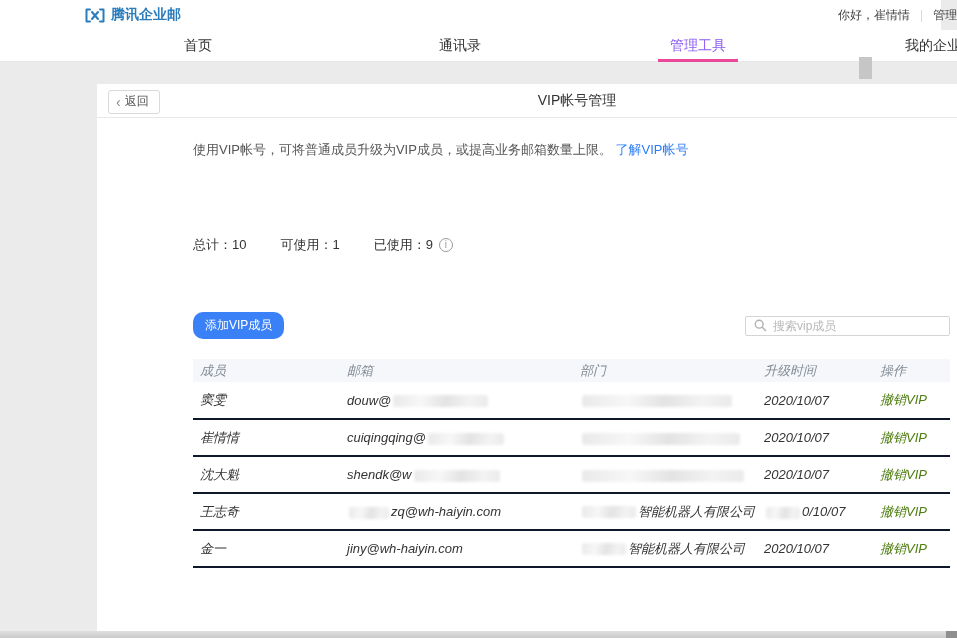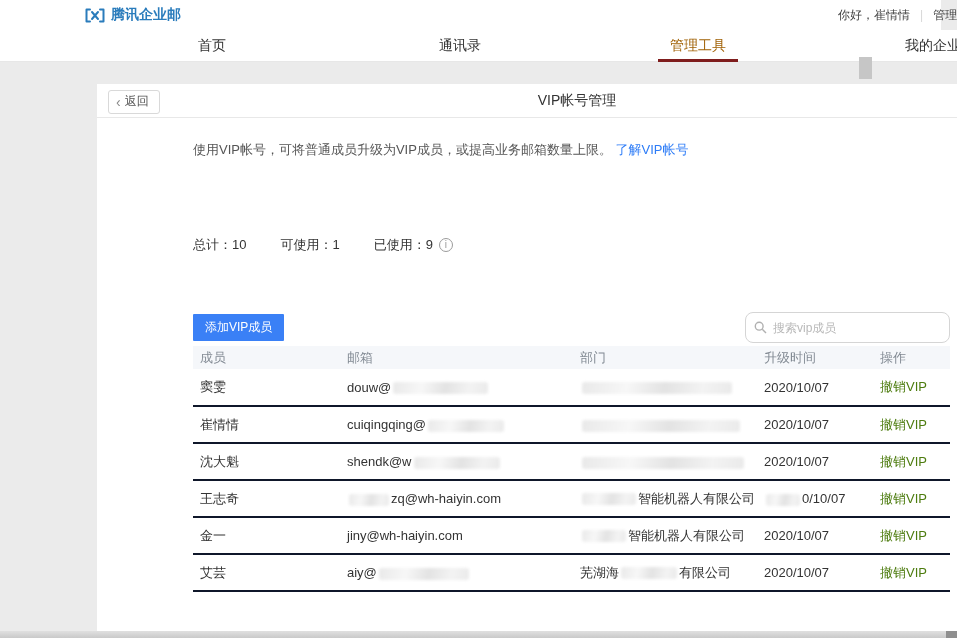--- a/index.html
+++ b/index.html
@@ -26,22 +26,22 @@
   .topbar-right a { color: #444; text-decoration: none; }
 
   
   .nav {
     position: absolute; top: 30px; left: 0; right: 0; height: 32px;
     background: #fff; border-bottom: 1px solid #e7e7e7;
   }
   .tab { position: absolute; top: 0; height: 32px; line-height: 30px;
          padding: 0 12px; font-size: 14px; color: #333; cursor: pointer;
          white-space: nowrap; }
-  .tab.active { color: #a16207; border-bottom: 3px solid #7f1d1d; }
-  .tab-home { left: 186px; }
+  .tab.active { color: #8b5cf6; border-bottom: 3px solid #ec4899; }
+  .tab-home { left: 172px; }
   .tab-contacts { left: 427px; }
   .tab-tools { left: 658px; }
   .tab-company { left: 893px; }
 
   
   .thumb-a { position: absolute; left: 859px; top: 57px; width: 13px; height: 22px; background: #c6c6c6; }
   .thumb-b { position: absolute; left: 859px; top: 84px; width: 13px; height: 22px; background: #dedede; }
 
   
   .card { position: absolute; left: 97px; top: 84px; right: -100px; bottom: 7px;
@@ -58,30 +58,30 @@
   .desc { margin-top: 23px; font-size: 13px; color: #555; }
   .desc a { color: #2d7cf7; text-decoration: none; }
 
   .stats { margin-top: 77px; font-size: 13px; color: #333; display: flex; align-items: center; }
   .stat { margin-right: 34px; }
   .info-icon { display: inline-block; width: 14px; height: 14px; border: 1px solid #9b9b9b;
           border-radius: 50%; color: #9b9b9b; font-size: 10px; line-height: 12px;
           text-align: center; margin-left: 6px; font-style: normal; cursor: pointer; }
 
   .toolbar { margin-top: 58px; display: flex; justify-content: space-between; align-items: center; }
-  .add-btn { background: #3a80f6; color: #fff; border: none; border-radius: 1px;
+  .add-btn { background: #3a80f6; color: #fff; border: none; border-radius: 10px;
           padding: 5px 12px; font-size: 12px; cursor: pointer; }
-  .search-box { width: 205px; height: 31px; border: 1px solid #d5d5d5; border-radius: 8px;
+  .search-box { width: 205px; height: 20px; border: 1px solid #d5d5d5; border-radius: 2px;
           display: flex; align-items: center; padding: 0 8px; gap: 6px; background: #fff; }
   .search-box input { border: none; outline: none; flex: 1; font-size: 12px;
           font-family: "Liberation Sans", sans-serif; color: #333; min-width: 0; }
   .search-box input::placeholder { color: #b9b9b9; }
 
   
-  table.vip { margin-top: 3px; width: 757px; border-collapse: collapse; table-layout: fixed; }
+  table.vip { margin-top: 20px; width: 757px; border-collapse: collapse; table-layout: fixed; font-style: italic; }
   table.vip col.c1 { width: 147px; } table.vip col.c2 { width: 233px; }
   table.vip col.c3 { width: 184px; } table.vip col.c4 { width: 116px; }
   table.vip col.c5 { width: 77px; }
   table.vip thead th { background: #f5f7fa; font-weight: normal; color: #828a93;
           font-size: 13px; text-align: left; height: 23px; padding-left: 7px; }
   table.vip tbody td { height: 37px; border-bottom: 2px solid #0f172a;
           font-size: 13px; color: #333; padding-left: 7px; white-space: nowrap;
           overflow: hidden; }
   table.vip a.revoke { color: #4d7c0f; text-decoration: none; cursor: pointer; }
 
@@ -215,26 +215,19 @@
           <td><span class="smudge" style="width:34px"></span><span>0/10/07</span></td>
           <td><a class="revoke">撤销VIP</a></td>
         </tr>
         <tr>
           <td><span>金一</span></td>
           <td><span>jiny@wh-haiyin.com</span><span></span></td>
           <td><span></span><span class="smudge" style="width:44px"></span><span>智能机器人有限公司</span></td>
           <td><span>2020/10/07</span></td>
           <td><a class="revoke">撤销VIP</a></td>
         </tr>
-        <tr>
-          <td><span>艾芸</span></td>
-          <td><span>aiy@</span><span class="smudge" style="width:90px"></span><span></span></td>
-          <td><span>芜湖海</span><span class="smudge" style="width:56px"></span><span>有限公司</span></td>
-          <td><span>2020/10/07</span></td>
-          <td><a class="revoke">撤销VIP</a></td>
-        </tr>
       </tbody>
     </table>
   </div>
 </div>
 
 <div class="bottom-strip"></div>
 <div class="bottom-corner"></div>
 
 </body></html>

